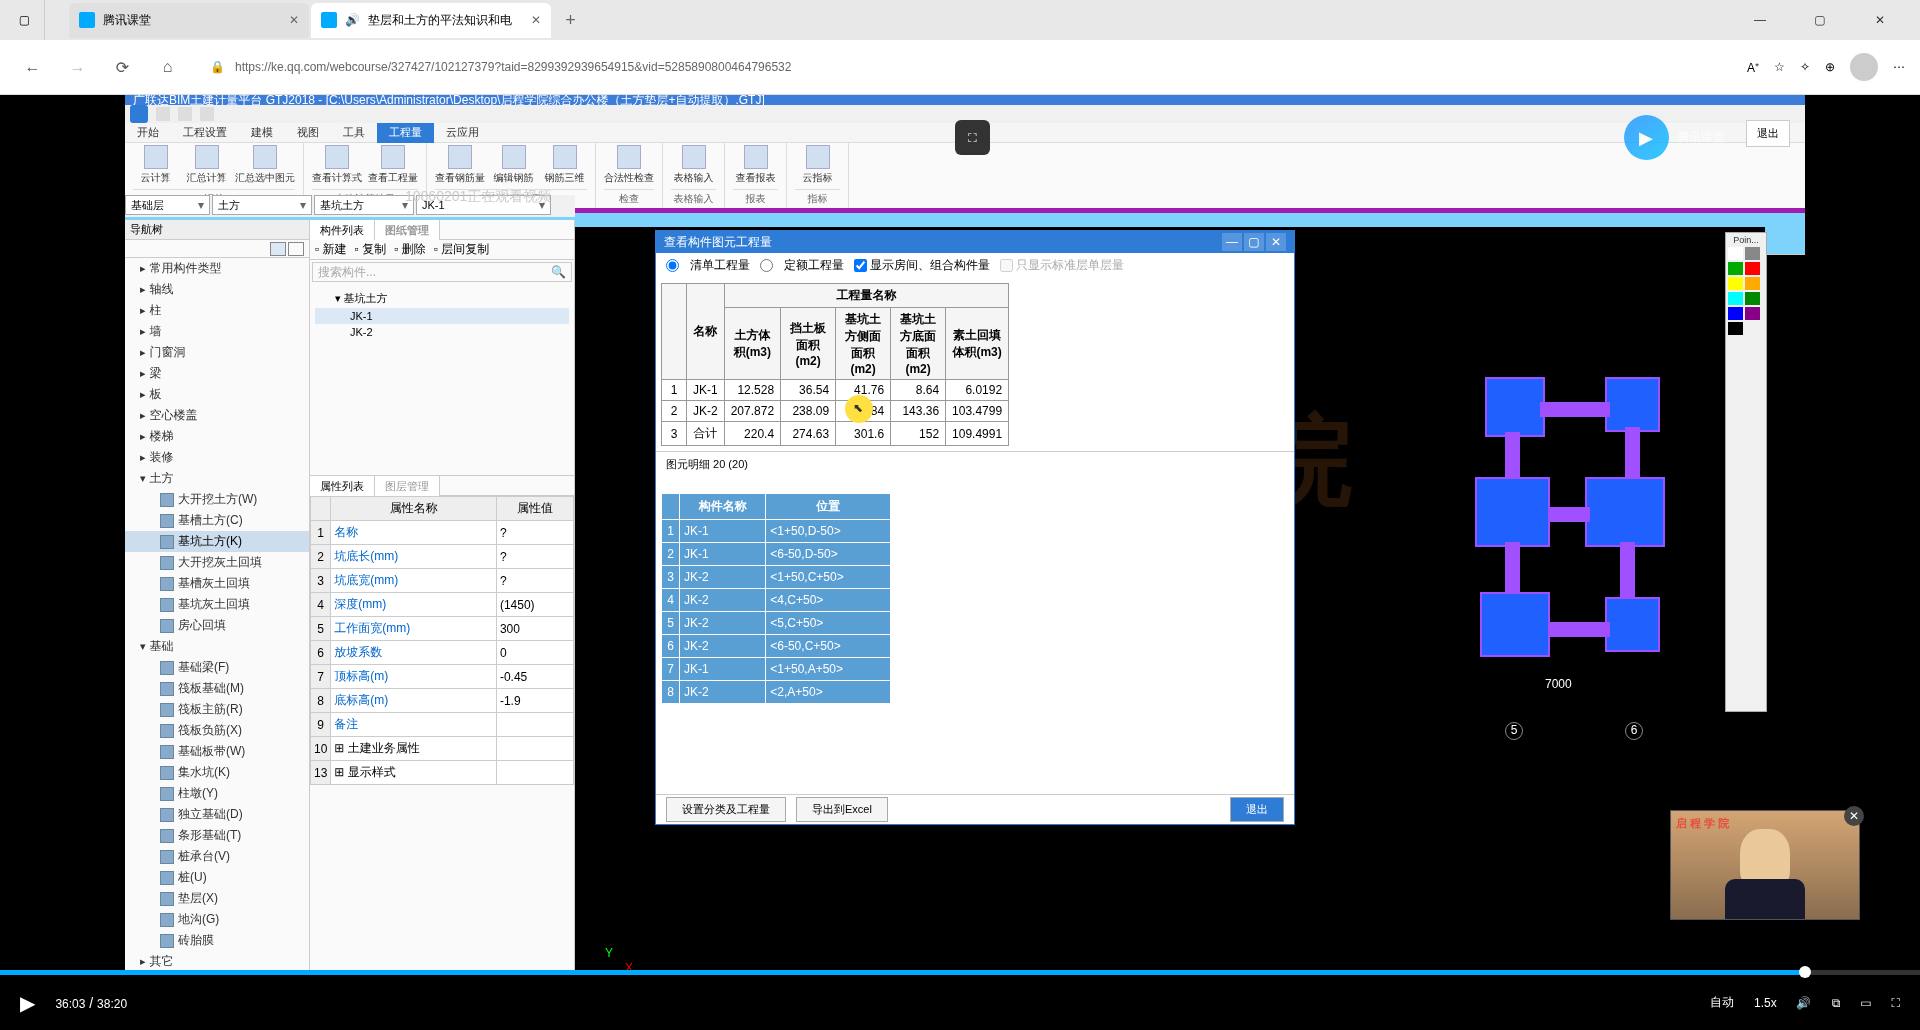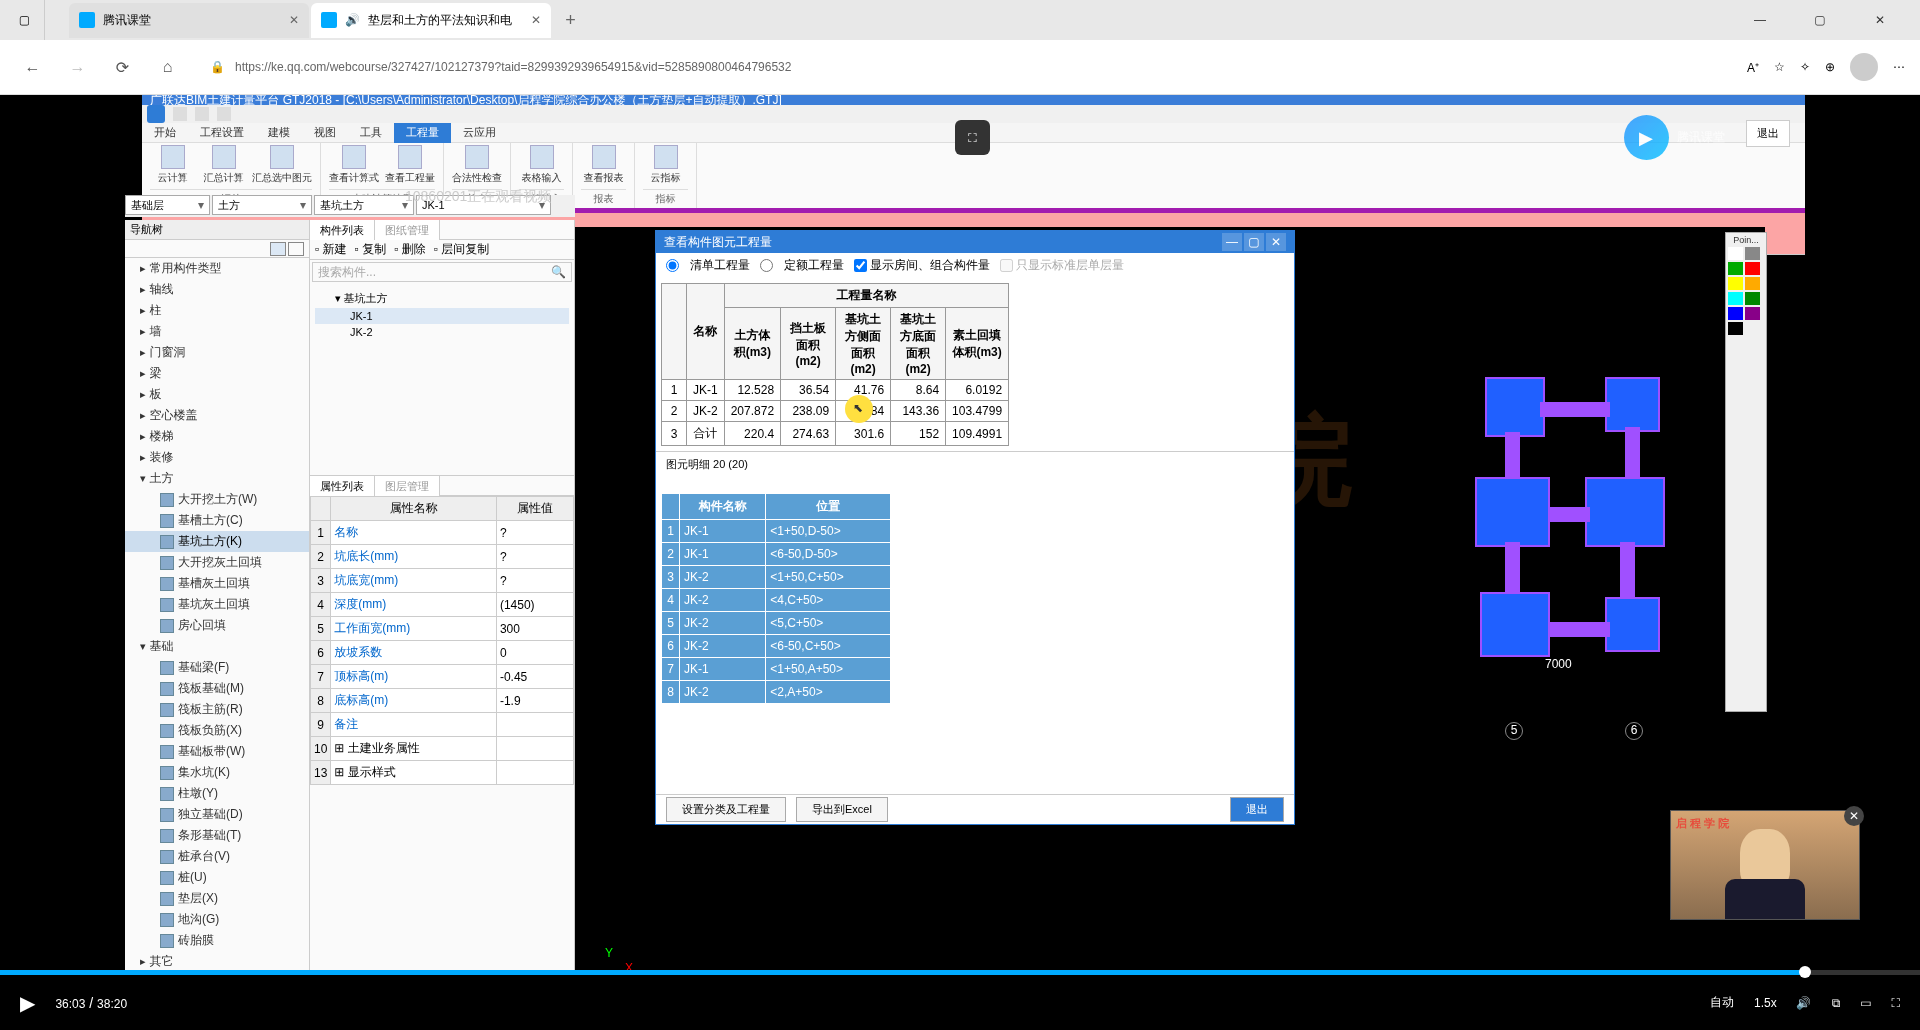--- a/index.html
+++ b/index.html
@@ -13,21 +13,21 @@
 .tab-close{margin-left:auto;color:#666;cursor:pointer}
 .tab-new{width:35px;height:35px;display:flex;align-items:center;justify-content:center;color:#666;font-size:18px}
 .window-controls{margin-left:auto;display:flex;gap:20px;padding-right:15px}
 .win-btn{width:40px;height:30px;display:flex;align-items:center;justify-content:center;color:#333}
 .addr-bar{height:55px;display:flex;align-items:center;gap:10px;padding:0 15px;background:#fff;border-bottom:1px solid #ddd}
 .nav-btn{width:35px;height:35px;display:flex;align-items:center;justify-content:center;color:#555;font-size:16px;border-radius:4px}
 .url-box{flex:1;height:35px;display:flex;align-items:center;padding:0 15px;gap:10px;color:#666}
 .addr-icons{display:flex;gap:15px;align-items:center}
 .video-area{position:absolute;top:95px;left:0;right:0;bottom:55px;background:#000}
 .video-content{position:absolute;top:0;left:125px;width:1680px;height:875px;background:#000}
-.app-window{position:absolute;top:0;left:17px;right:0;height:160px;background:#fca5a5;border-bottom:1px solid #ccc}
+.app-window{position:absolute;top:0;left:0;right:0;height:160px;background:#7dd3fc;border-bottom:1px solid #ccc}
 .app-title{height:10px;background:#3b7dd8;color:#fff;font-size:10px;padding:0 8px;display:flex;align-items:center;overflow:hidden}
 .qat{height:18px;background:#f0f0f0;display:flex;align-items:center;gap:8px;padding:0 5px}
 .qat-icon{width:14px;height:14px;background:#ddd}
 .ribbon-tabs{height:20px;display:flex;align-items:center;background:#f5f5f5;border-bottom:1px solid #ddd}
 .ribbon-tab{padding:0 12px;height:20px;display:flex;align-items:center;color:#333;font-size:11px}
 .ribbon-tab.active{background:#2e7cd6;color:#fff}
 .ribbon-body{height:70px;background:#fafafa;display:flex;border-bottom:5px solid #a21caf}
 .ribbon-group{display:flex;flex-direction:column;border-right:1px solid #ddd;padding:2px 8px}
 .ribbon-btns{display:flex;gap:6px;flex:1}
 .ribbon-btn{display:flex;flex-direction:column;align-items:center;gap:2px;min-width:45px}
@@ -197,20 +197,37 @@
                 <div class="ribbon-btn-icon"></div>
                 <div class="ribbon-btn-label">查看工程量</div>
               </div>
             </div>
             <div class="ribbon-group-label">土建计算结果</div>
           </div>
           <div class="ribbon-group">
             <div class="ribbon-btns">
               <div class="ribbon-btn">
                 <div class="ribbon-btn-icon"></div>
+                <div class="ribbon-btn-label">查看钢筋量</div>
+              </div>
+              <div class="ribbon-btn">
+                <div class="ribbon-btn-icon"></div>
+                <div class="ribbon-btn-label">编辑钢筋</div>
+              </div>
+              <div class="ribbon-btn">
+                <div class="ribbon-btn-icon"></div>
+                <div class="ribbon-btn-label">钢筋三维</div>
+              </div>
+            </div>
+            <div class="ribbon-group-label">钢筋计算结果</div>
+          </div>
+          <div class="ribbon-group">
+            <div class="ribbon-btns">
+              <div class="ribbon-btn">
+                <div class="ribbon-btn-icon"></div>
                 <div class="ribbon-btn-label">合法性检查</div>
               </div>
             </div>
             <div class="ribbon-group-label">检查</div>
           </div>
           <div class="ribbon-group">
             <div class="ribbon-btns">
               <div class="ribbon-btn">
                 <div class="ribbon-btn-icon"></div>
                 <div class="ribbon-btn-label">表格输入</div>
@@ -349,21 +366,21 @@
             <span class="tree-icon"></span>
             <span>砖胎膜</span>
           </div>
           <div class="tree-item">▸ <span>其它</span></div>
         </div>
     </div>
 
     <div class="mid-panel">
       <div class="mid-tabs" id="mid-tabs">
           <div class="mid-tab">构件列表</div>
-          <div class="mid-tab" style="color: rgb(153, 153, 153);">图纸管理</div>
+          <div class="mid-tab" style="color: rgb(153, 153, 153); font-weight: bold;">图纸管理</div>
         </div>
       <div class="mid-toolbar" id="mid-toolbar">
           <span>▫ 新建</span>
           <span>▫ 复制</span>
           <span>▫ 删除</span>
           <span>▫ 层间复制</span>
         </div>
       <div class="search-box">
         <span style="color:#aaa">搜索构件...</span>
         <span style="margin-left:auto">🔍</span>
@@ -455,21 +472,21 @@
         <div class="shape purple" style="top:105px;left:150px;width:15px;height:50px"></div>
         <div class="shape purple" style="top:100px;left:270px;width:15px;height:55px"></div>
         <div class="shape" style="top:150px;left:120px;width:75px;height:70px"></div>
         <div class="shape" style="top:150px;left:230px;width:80px;height:70px"></div>
         <div class="shape purple" style="top:180px;left:195px;width:40px;height:15px"></div>
         <div class="shape purple" style="top:215px;left:150px;width:15px;height:55px"></div>
         <div class="shape purple" style="top:215px;left:265px;width:15px;height:60px"></div>
         <div class="shape" style="top:265px;left:125px;width:70px;height:65px"></div>
         <div class="shape" style="top:270px;left:250px;width:55px;height:55px"></div>
         <div class="shape purple" style="top:295px;left:195px;width:60px;height:15px"></div>
-        <div class="dim-label" style="top:330px;left:190px">7000</div>
+        <div class="dim-label" style="top:350px;left:190px">7000</div>
         <div class="dim-label" style="top:395px;left:150px;border:1px solid #888;border-radius:50%;width:18px;height:18px;text-align:center">5</div>
         <div class="dim-label" style="top:395px;left:270px;border:1px solid #888;border-radius:50%;width:18px;height:18px;text-align:center">6</div>
       </div>
 
       <div class="right-toolbar">
         <div style="width:100%;font-size:9px;text-align:center;color:#333">Poin...</div>
         <div style="display:flex;flex-wrap:wrap;gap:2px;width:100%">
         <div class="tool-swatch" style="background:#fff"></div>
         <div class="tool-swatch" style="background:#888"></div>
         <div class="tool-swatch" style="background:#0a0"></div>

